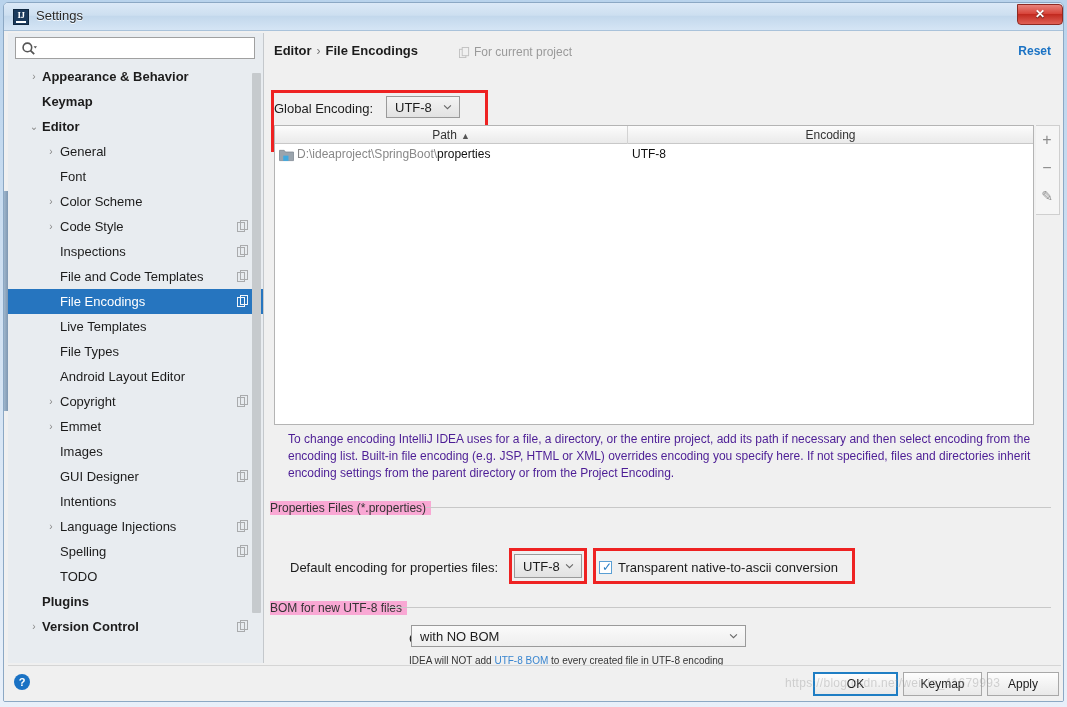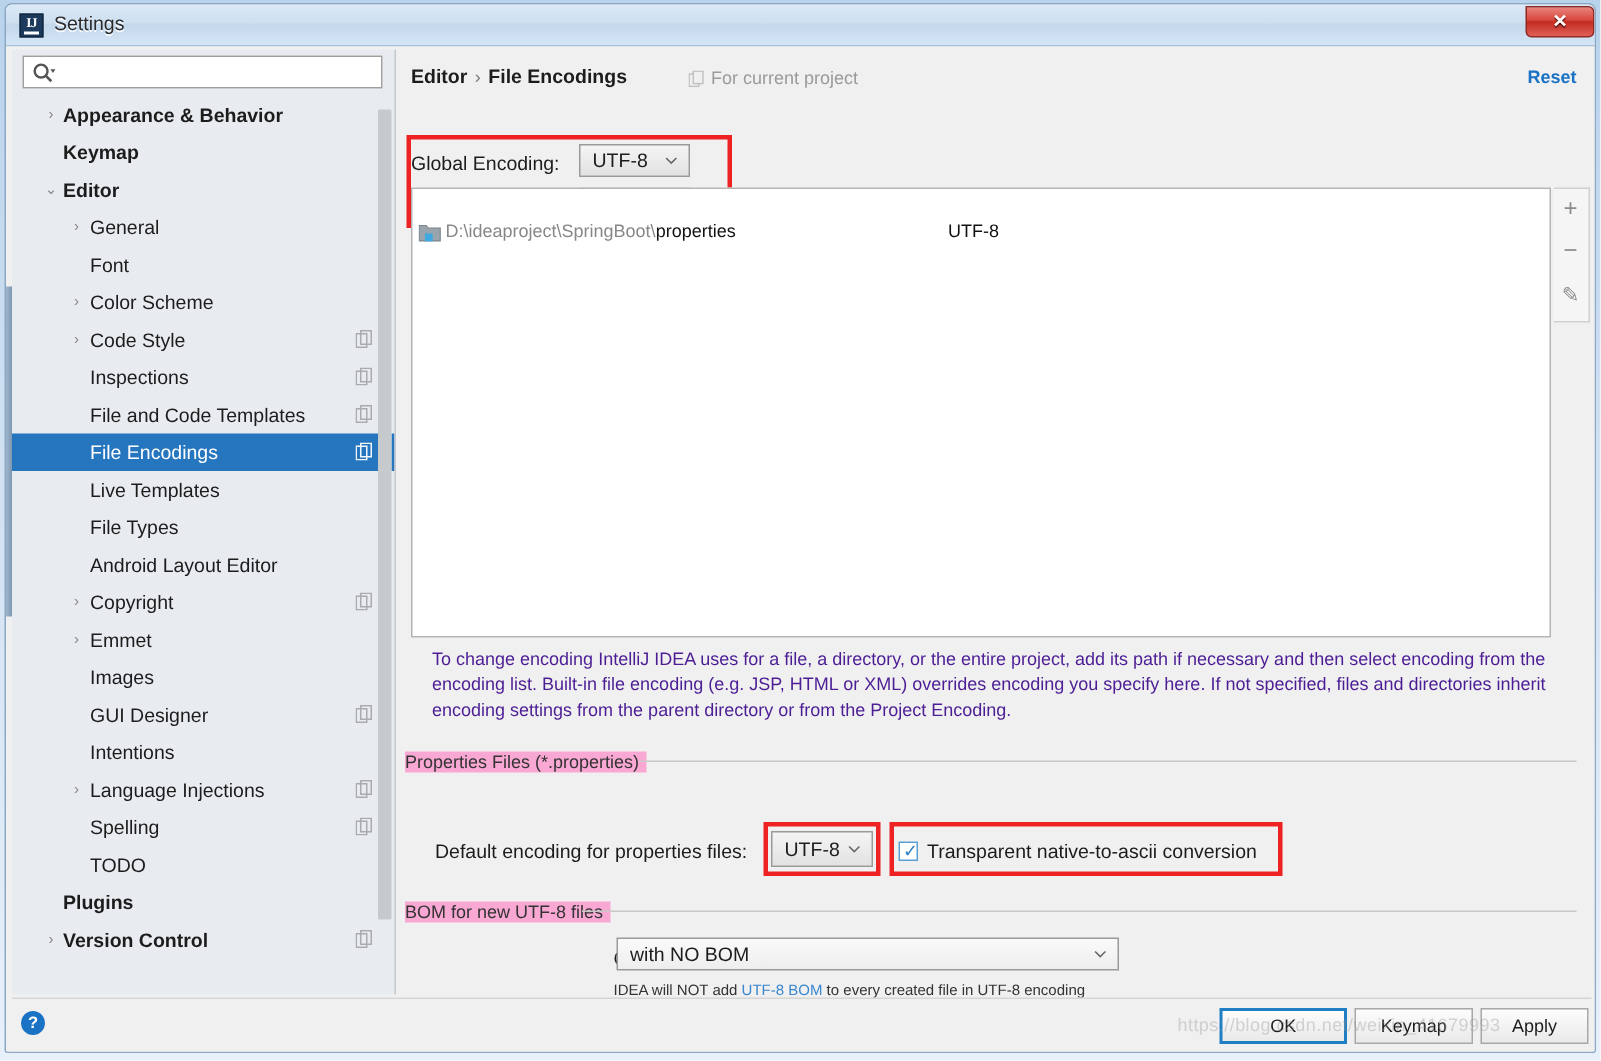--- a/index.html
+++ b/index.html
@@ -620,20 +620,26 @@
         <div class="combo" style="left:120px; top:92px; width:74px; height:22px;">
           <span class="val">UTF-8</span>
           <svg class="arw" viewBox="0 0 10 7">
             <polyline points="1,1.5 5,5.5 9,1.5" fill="none" stroke="#666" stroke-width="1.2"></polyline>
           </svg>
         </div>
 
         <div class="hl" style="left:5px; top:57px; width:217px; height:62px;"></div>
 
         <div class="table-wrap">
+          <div class="thead">
+            <div class="th path">
+              <span>Path</span><span class="sortarw">▲</span>
+            </div>
+            <div class="th enc">Encoding</div>
+          </div>
           <div class="trow">
             <svg class="folder-icon" viewBox="0 0 16 15">
               <path d="M0.5,2.5 h5 l1.4,1.8 h8.6 v9.2 h-15 z" fill="#9aa4ad" stroke="#7b858e" stroke-width="0.8"></path>
               <rect x="4.5" y="8.2" width="5.6" height="5.6" fill="#3fa9e0"></rect>
             </svg>
             <div class="path-text">
               <span class="dim">D:\ideaproject\SpringBoot\</span><span class="strong">properties</span>
             </div>
             <div class="enc-cell">UTF-8</div>
           </div>

